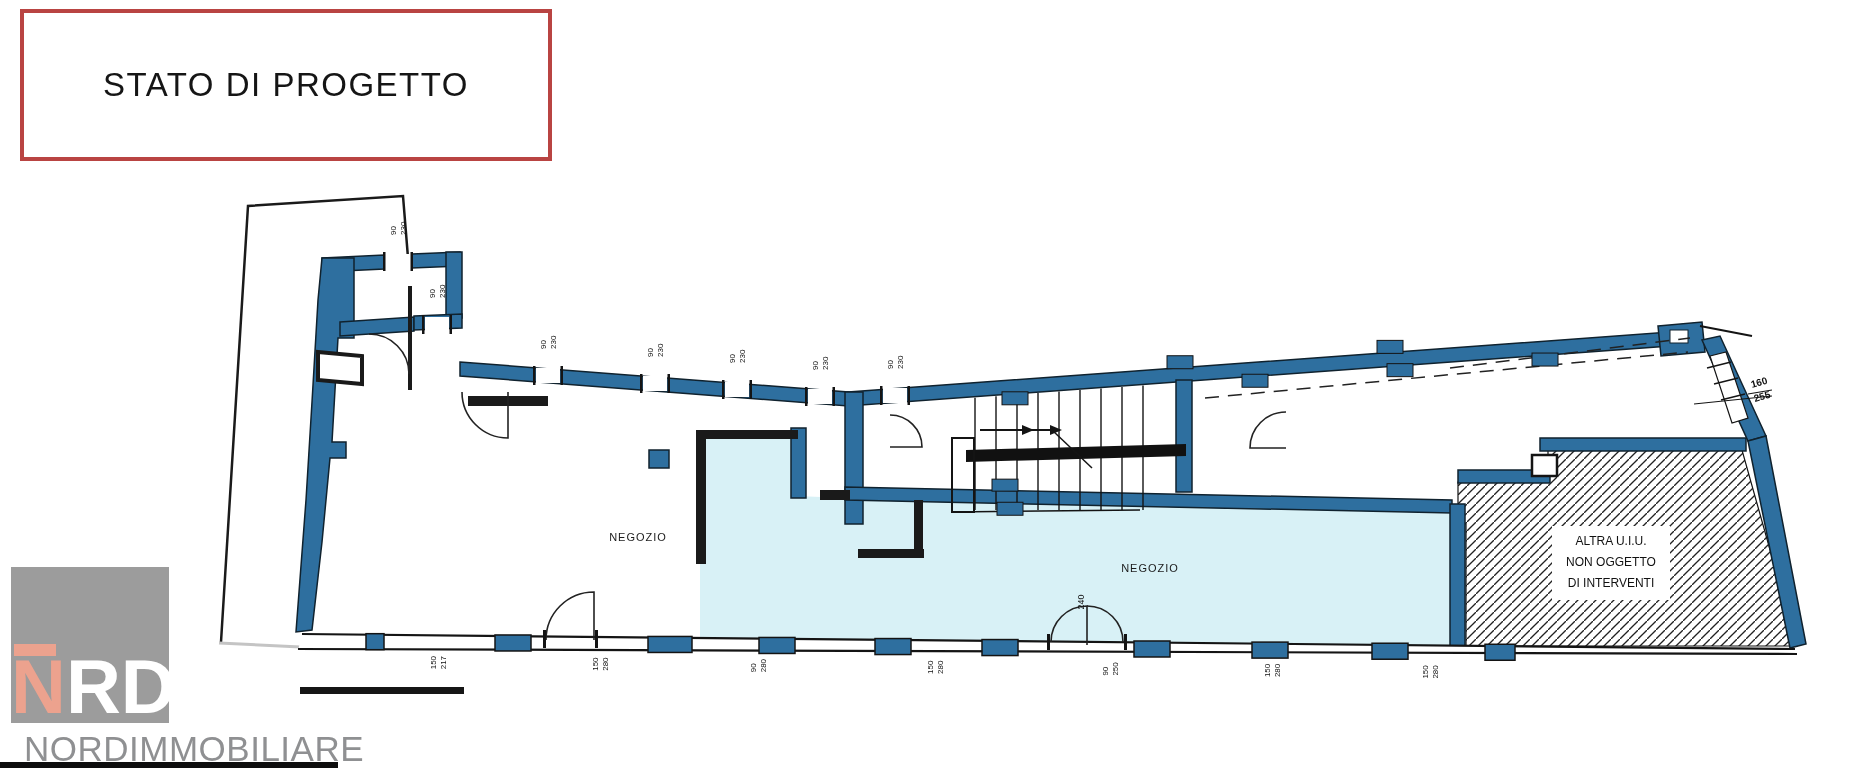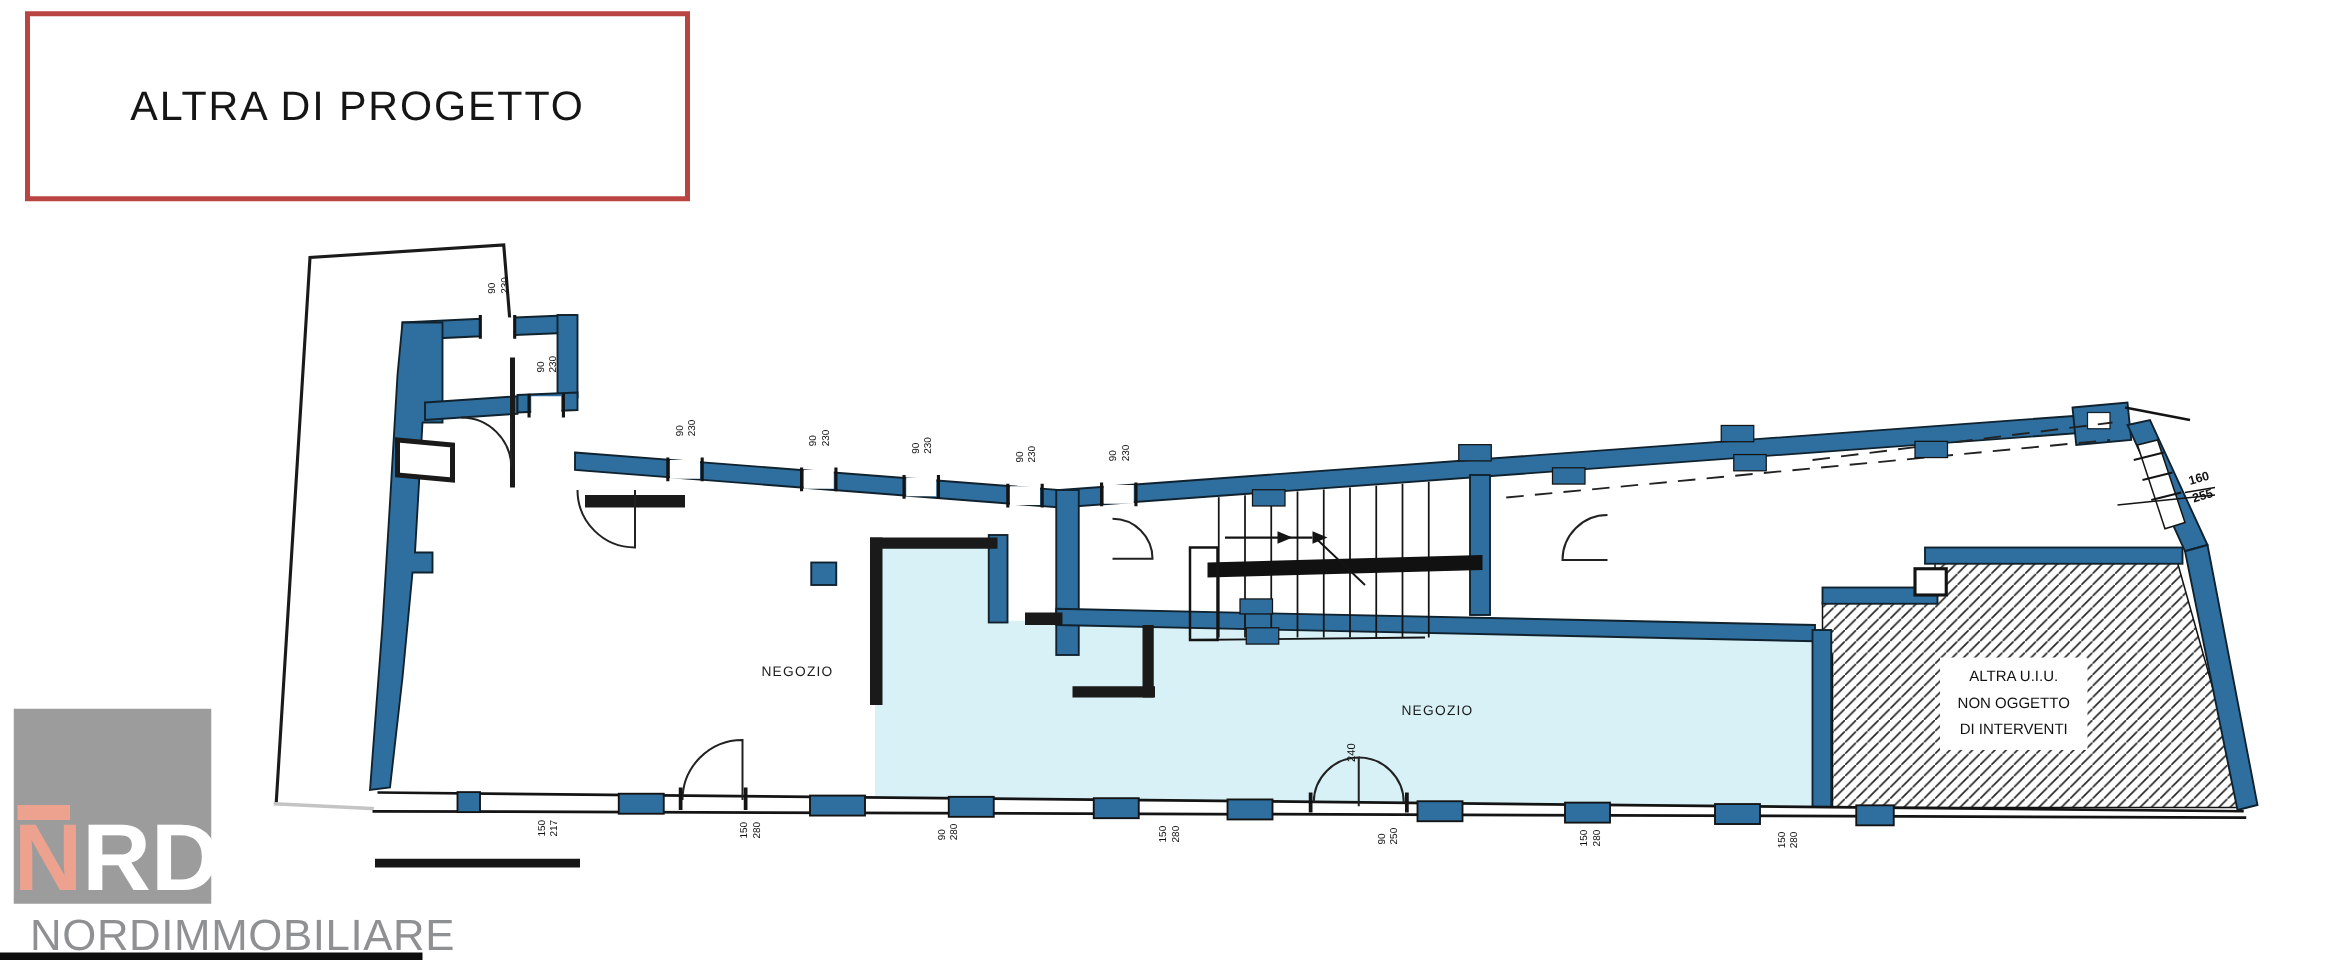--- a/index.html
+++ b/index.html
@@ -17,21 +17,21 @@
   .logo-company{position:absolute;left:24px;top:729px;font-size:35px;
        letter-spacing:0.5px;white-space:nowrap;}
   .scan-bar-a{position:absolute;left:300px;top:687px;width:164px;height:7px;background:#161616;}
   .scan-bar-b{position:absolute;left:0px;top:762px;width:338px;height:6px;background:#0d0d0d;}
   text{font-family:"Liberation Sans",sans-serif;}
 </style>
 </head>
 <body>
 
 <div class="title-box" style="border-color: rgb(185, 68, 66);">
-  <span>ALTRA DI PROGETTO</span>
+  <span>STATO DI PROGETTO</span>
 </div>
 
 <div class="plan-wrap">
 <svg id="plan" width="1874" height="768" viewBox="0 0 1874 768">
   <defs>
     <pattern id="hatch" patternUnits="userSpaceOnUse" width="9" height="9">
       <rect width="9" height="9" fill="#ffffff"></rect>
       <line x1="0" y1="9" x2="9" y2="0" stroke="#222" stroke-width="1.3"></line>
     </pattern>
   </defs>

